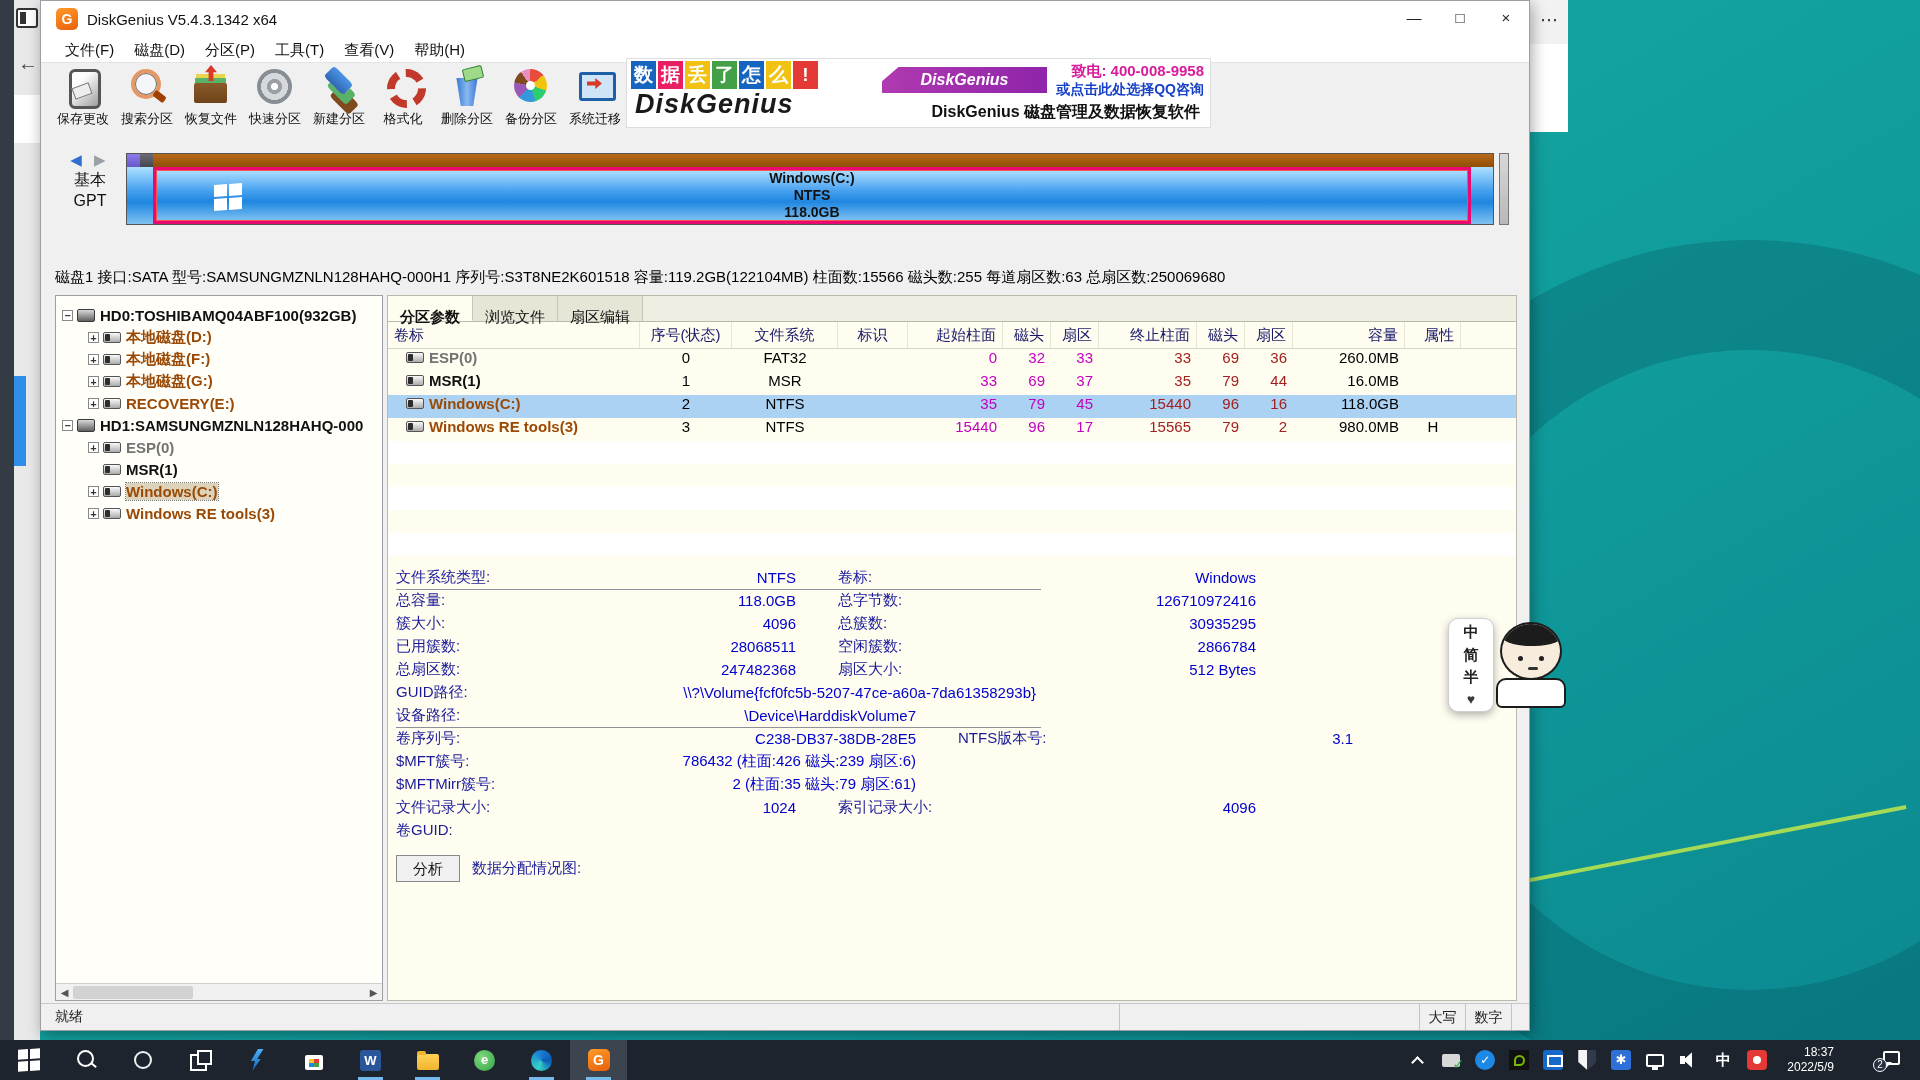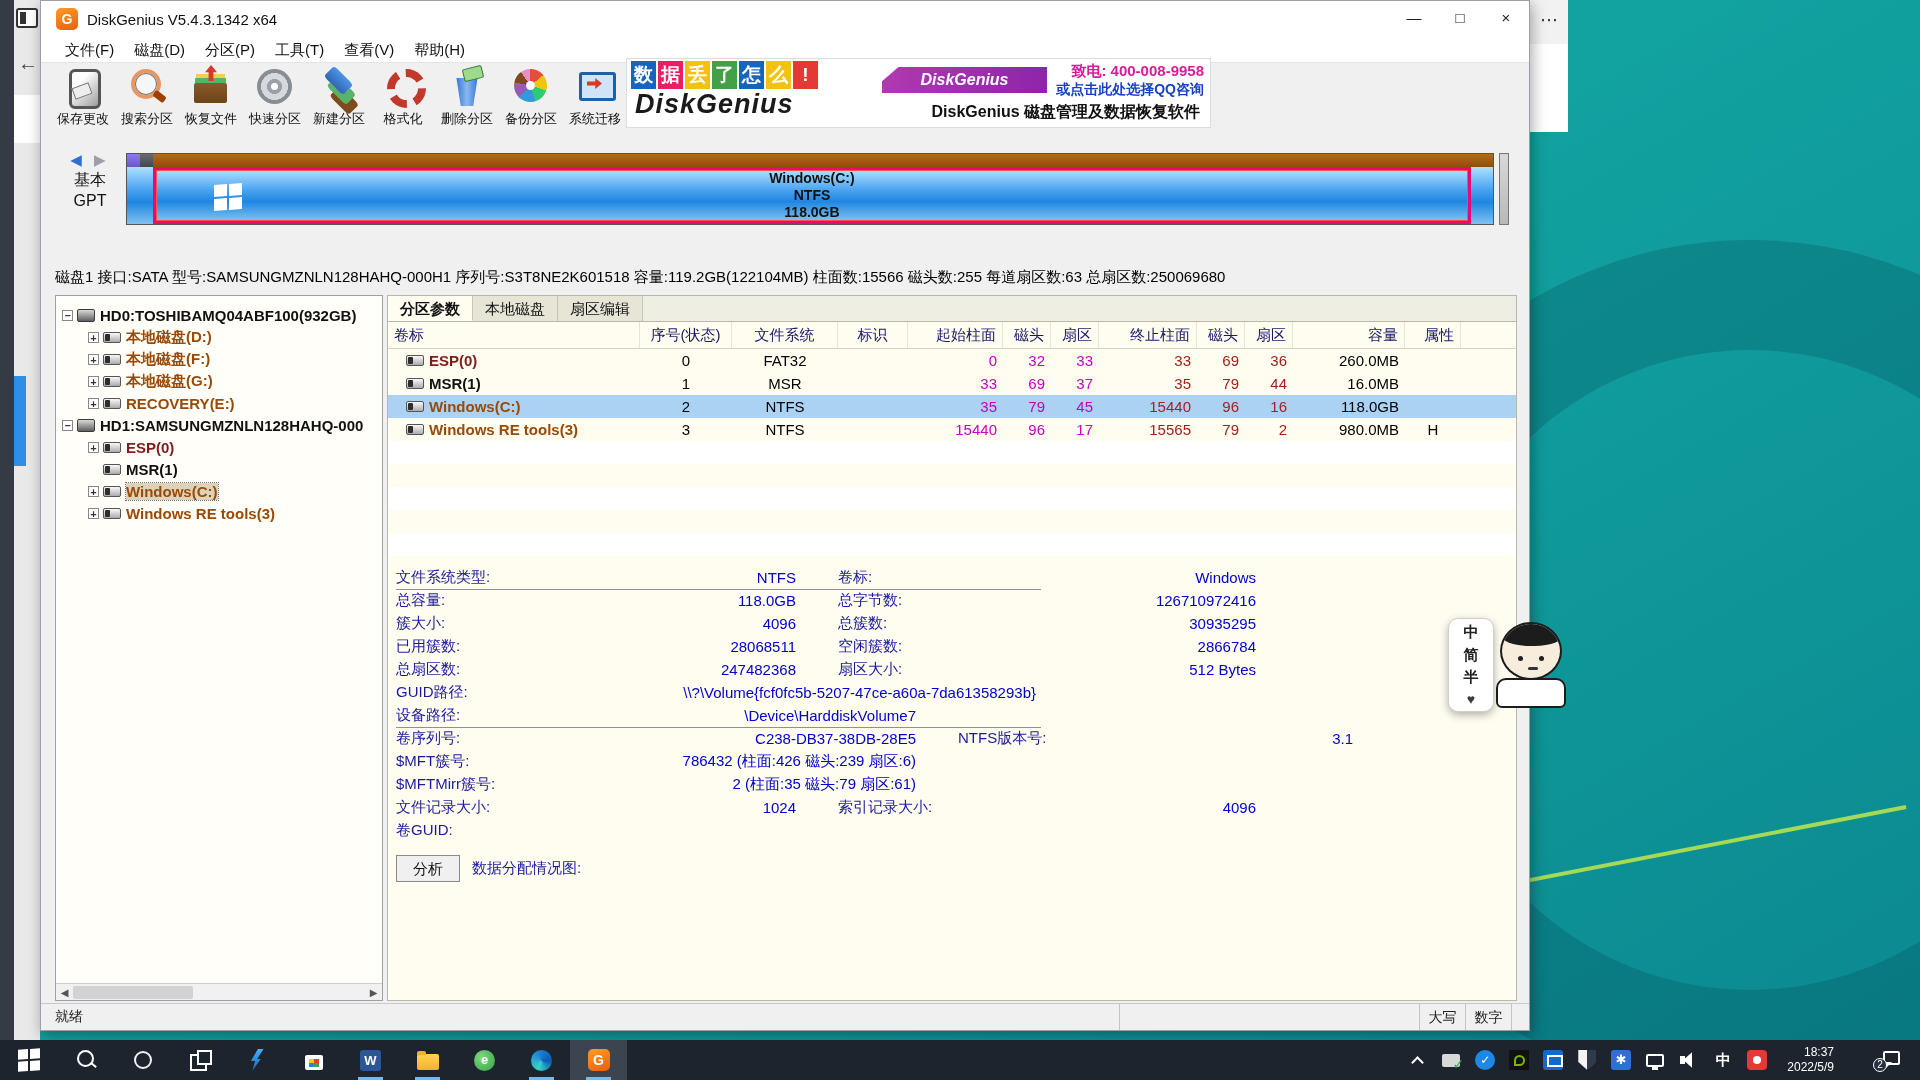--- a/index.html
+++ b/index.html
@@ -84,32 +84,32 @@
   #diskinfo{position:absolute;left:0;top:260px;right:0;height:32px;display:flex;align-items:center;padding-left:14px;font-size:15px;color:#000;white-space:nowrap;overflow:hidden}
   
   #main{position:absolute;left:0;top:292px;right:0;bottom:27px}
   #treepanel{position:absolute;left:14px;top:2px;width:328px;bottom:2px;background:#fffef8;border:1px solid #9aa0a6;overflow:hidden}
   .trow{display:flex;align-items:center;height:22px;font-size:15px;font-weight:bold;white-space:nowrap}
   .trow .exp{width:11px;height:11px;border:1px solid #888;background:#fff;font:700 10px/9px "DejaVu Sans Mono",monospace;text-align:center;color:#333;flex:none;margin-right:4px}
   .trow .noexp{width:11px;flex:none;margin-right:4px}
   .ti-disk{width:18px;height:13px;background:linear-gradient(#d8d8d8,#5f5f5f);border:1px solid #3a3a3a;border-radius:2px;flex:none;margin-right:5px}
   .ti-part{width:18px;height:11px;background:linear-gradient(#fafafa,#ababab);border:1px solid #555;border-radius:2px;flex:none;margin-right:5px;position:relative}
   .ti-part::before{content:"";position:absolute;left:1px;top:1px;width:5px;height:7px;background:#2d2d2d;border-radius:1px}
-  .c-black{color:#111}.c-brown{color:#9a4a06}.c-blue{color:#7f1d1d}
+  .c-black{color:#111}.c-brown{color:#9a4a06}.c-blue{color:#737373}
   .tsel{background:#ddd3bb;outline:1px dotted #777}
   #tree-hscroll{position:absolute;left:0;bottom:0;width:100%;height:17px;background:#f1f1f1;border-top:1px solid #d0d0d0;display:flex;align-items:center}
   #tree-hscroll .sarr{width:17px;height:17px;text-align:center;font-size:10px;line-height:17px;color:#555}
   #tree-hscroll .sarr.r{margin-left:auto}
   #tree-hscroll .thumb{width:120px;height:13px;background:#d2d2d2;border-radius:2px}
   
   #rightpanel{position:absolute;left:346px;top:2px;right:12px;bottom:2px;background:#fffdf0;border:1px solid #b8b8ac;overflow:hidden}
   #tabs{display:flex;height:26px;background:#efeee2;border-bottom:1px solid #b8b8ac}
-  .tab{padding:0 12px;font-size:15px;line-height:25px;color:#111;border-right:1px solid #c6c5b8;background:#e7e5d6}
+  .tab{padding:8px 12px;font-size:15px;line-height:25px;color:#111;border-right:1px solid #c6c5b8;background:#e7e5d6}
   .tab.active{background:#fffdf0;font-weight:bold;border-bottom:1px solid #fffdf0}
-  .tr{display:flex;height:23px;align-items:center;font-size:15px}
+  .tr{display:flex;height:23px;align-items:flex-start;font-size:15px}
   #thead{height:27px;border-bottom:1px solid #d6d4c4;color:#181868}
   #thead .td{border-right:1px solid #e7e5d6;height:100%;line-height:26px}
   .td{padding:0 6px;white-space:nowrap;overflow:hidden}
   .td.r{text-align:right}.td.c{text-align:center}.td.l{text-align:left}
   .mg{color:#c400c4}.dr{color:#a32020}
   .rowsel{background:#abd2f2}
   .stripe-a{background:#ffffff}.stripe-b{background:#fffdf0}
   .vol{display:flex;align-items:center;font-weight:bold}
   .vol .ti-part{margin-left:12px}
   
@@ -382,21 +382,21 @@
       <div id="tree-hscroll">
         <div class="sarr">◀</div>
         <div class="thumb"></div>
         <div class="sarr r">▶</div>
       </div>
     </div>
 
     <div id="rightpanel">
       <div id="tabs">
           <div class="tab active">分区参数</div>
-          <div class="tab ">本地磁盘</div>
+          <div class="tab ">浏览文件</div>
           <div class="tab ">扇区编辑</div>
         </div>
       <div id="ptable">
           <div class="tr" id="thead">
             <div class="td l " style="width:252px">卷标</div>
             <div class="td c " style="width:92px">序号(状态)</div>
             <div class="td c " style="width:106px">文件系统</div>
             <div class="td c " style="width:70px">标识</div>
             <div class="td r " style="width:95px">起始柱面</div>
             <div class="td r " style="width:48px">磁头</div>

